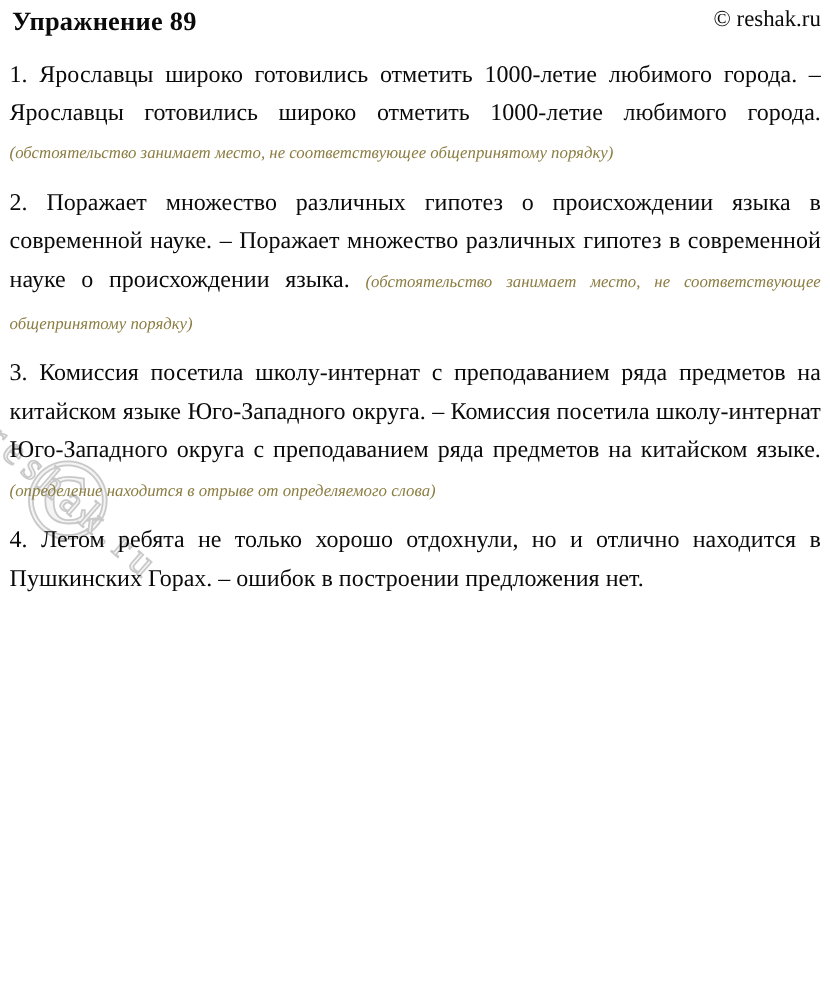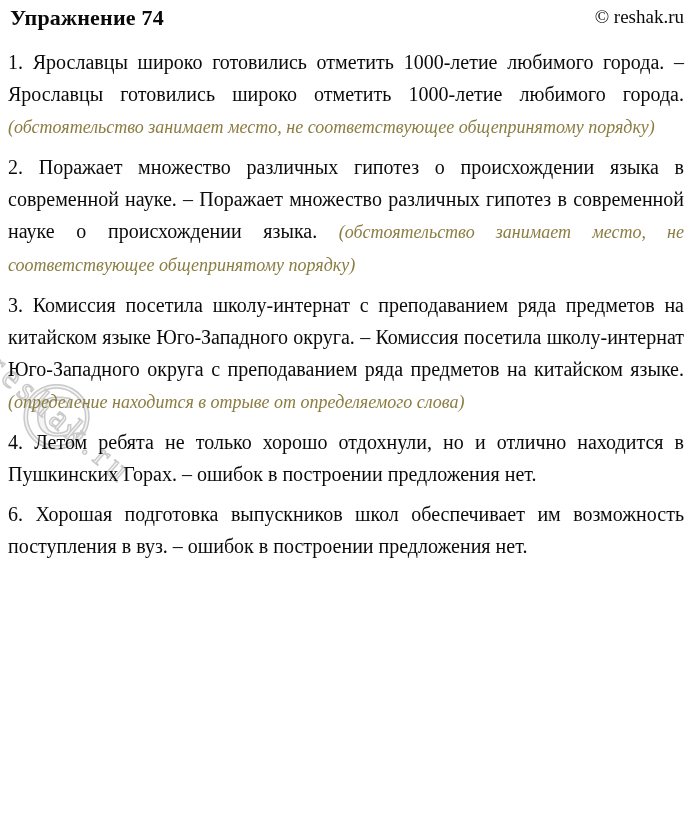--- a/index.html
+++ b/index.html
@@ -41,21 +41,21 @@
     padding: 15px 8px 0 8px;
   }
   p.exercise {
     margin: 0 0 8px 0;
     font-size: 20px;
     line-height: 32px;
     text-align: justify;
   }
   .annotation {
     font-style: italic;
-    font-size: 18px;
+    font-size: 14px;
   }
 
   
   .watermark {
     position: absolute;
     z-index: 0;
     left: 0; top: 0; width: 100%; height: 100%;
     pointer-events: none;
   }
   .wm-copy {
@@ -86,31 +86,30 @@
 <body>
 
 <div class="page">
 
   <div class="watermark">
     <span class="wm-copy">©</span>
     <span class="wm-site">reshak.ru</span>
   </div>
 
   <div class="header">
-    <div class="title">Упражнение 74</div>
+    <div class="title">Упражнение 89</div>
     <div class="copyright">© reshak.ru</div>
   </div>
 
   <div class="content" style="color: rgb(10, 10, 10);">
 
       <p class="exercise"><span>1.</span> <span>Ярославцы широко готовились отметить 1000-летие любимого города. – Ярославцы готовились широко отметить 1000-летие любимого города.</span> <span class="annotation" style="color: rgb(139, 125, 66);">(обстоятельство занимает место, не соответствующее общепринятому порядку)</span></p>
 
       <p class="exercise"><span>2.</span> <span>Поражает множество различных гипотез о происхождении языка в современной науке. – Поражает множество различных гипотез в современной науке о происхождении языка.</span> <span class="annotation" style="color: rgb(139, 125, 66);">(обстоятельство занимает место, не соответствующее общепринятому порядку)</span></p>
 
       <p class="exercise"><span>3.</span> <span>Комиссия посетила школу-интернат с преподаванием ряда предметов на китайском языке Юго-Западного округа. – Комиссия посетила школу-интернат Юго-Западного округа с преподаванием ряда предметов на китайском языке.</span> <span class="annotation" style="color: rgb(139, 125, 66);">(определение находится в отрыве от определяемого слова)</span></p>
 
       <p class="exercise"><span>4.</span> <span>Летом ребята не только хорошо отдохнули, но и отлично находится в Пушкинских Горах. – ошибок в построении предложения нет.</span> </p>
 
 
-      <p class="exercise"><span>6.</span> <span>Хорошая подготовка выпускников школ обеспечивает им возможность поступления в вуз. – ошибок в построении предложения нет.</span> </p>
     </div>
 
 </div>
 
 </body></html>

